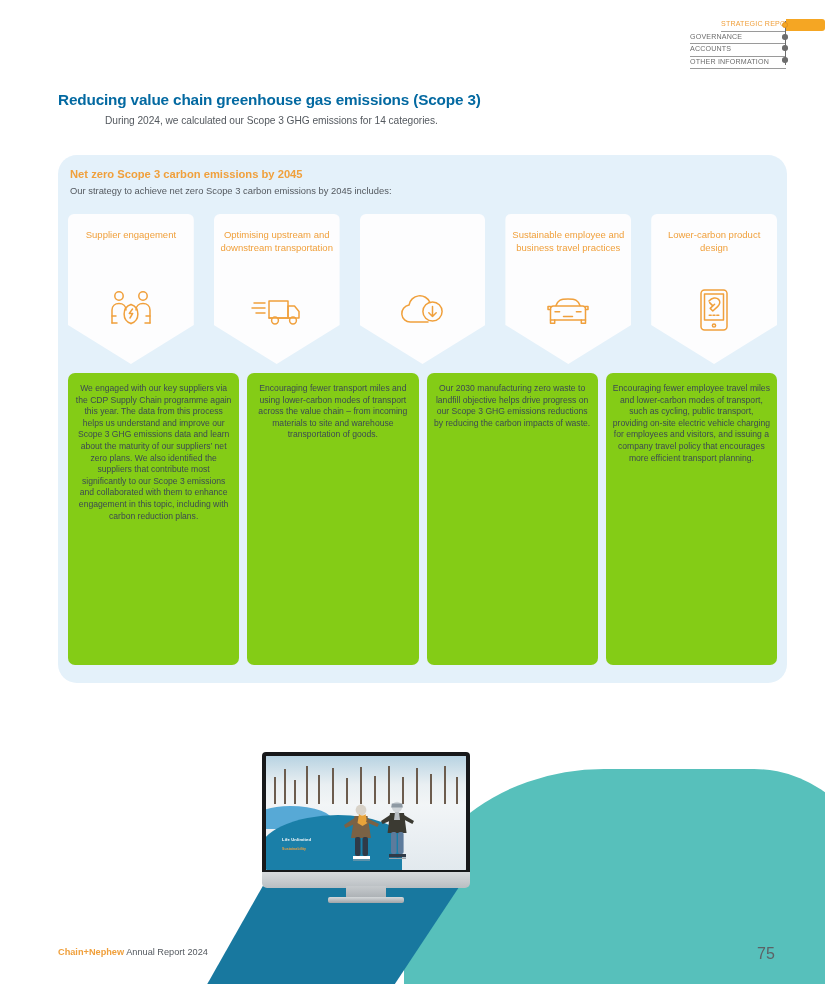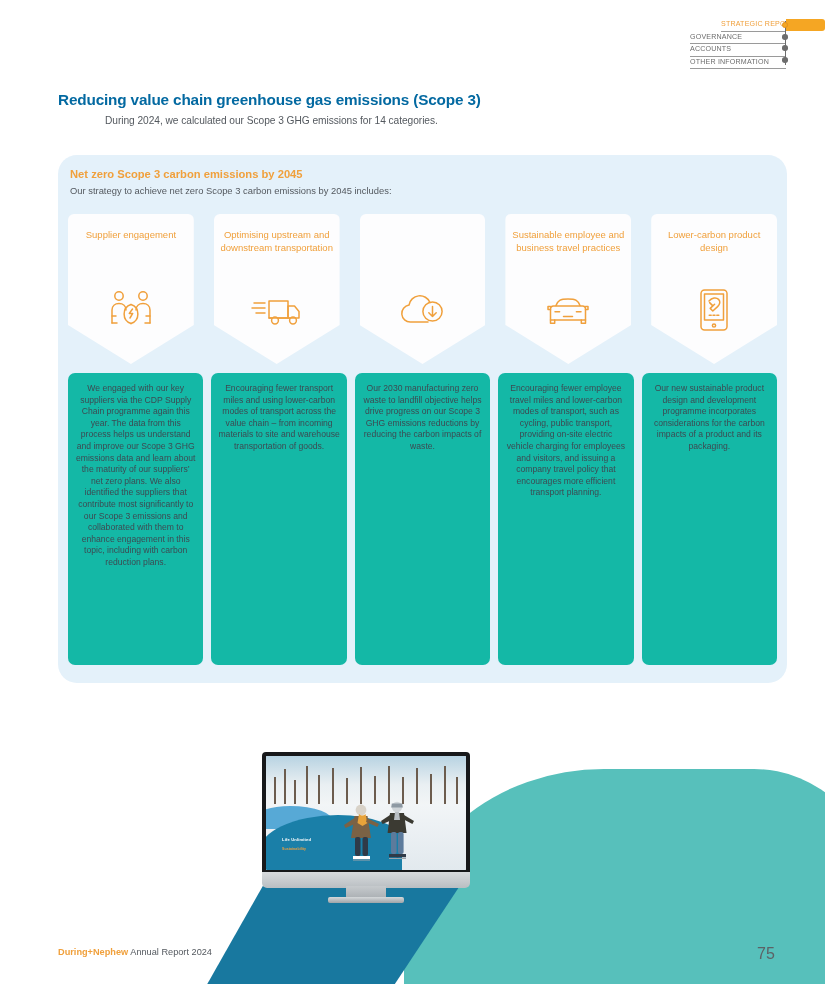--- a/index.html
+++ b/index.html
@@ -84,21 +84,21 @@
     display:flex;justify-content:center;align-items:center;height:48px;
   }
   .card-icon svg{display:block;}
 
   
   .boxes{
     position:absolute;left:10px;top:218px;width:709px;height:292px;
     display:flex;gap:8px;align-items:stretch;
   }
   .tbox{
-    flex:1 1 0;background:#14b8a6;border-radius:7px;
+    flex:1 1 0;background:#84cc16;border-radius:7px;
     padding:10px 7px 10px 7px;box-sizing:border-box;
     font-size:8.6px;line-height:11.6px;color:#3d4a52;
     text-align:center;
   }
 
   
   .tealblob{
     position:absolute;left:404px;top:769px;width:470px;height:230px;
     background:#57c0bb;
     border-radius:200px 120px 0 0 / 170px 120px 0 0;
@@ -277,21 +277,20 @@
       </div>
     </div>
 
   </div>
 
   <div class="boxes">
     <div class="tbox">We engaged with our key suppliers via the CDP Supply Chain programme again this year. The data from this process helps us understand and improve our Scope 3 GHG emissions data and learn about the maturity of our suppliers’ net zero plans. We also identified the suppliers that contribute most significantly to our Scope 3 emissions and collaborated with them to enhance engagement in this topic, including with carbon reduction plans.</div>
     <div class="tbox">Encouraging fewer transport miles and using lower-carbon modes of transport across the value chain – from incoming materials to site and warehouse transportation of goods.</div>
     <div class="tbox">Our 2030 manufacturing zero waste to landfill objective helps drive progress on our Scope 3 GHG emissions reductions by reducing the carbon impacts of waste.</div>
     <div class="tbox">Encouraging fewer employee travel miles and lower-carbon modes of transport, such as cycling, public transport, providing on-site electric vehicle charging for employees and visitors, and issuing a company travel policy that encourages more efficient transport planning.</div>
-    <div class="tbox">Our new sustainable product design and development programme incorporates considerations for the carbon impacts of a product and its packaging.</div>
   </div>
 </div>
 
 <div class="tealblob"></div>
 <div class="blueribbon"></div>
 
 <div class="monitor">
   <div class="mon-bezel">
     <div class="mon-screen">
       <div class="sky"></div>
@@ -348,14 +347,14 @@
     </div>
   </div>
   <div class="mon-chin"></div>
   <div class="mon-neck"></div>
   <div class="mon-foot"></div>
 </div>
 
 <div class="pagenum">75</div>
 
 <div class="footer">
-  <b>During+Nephew</b><span> Annual Report 2024</span>
+  <b>Chain+Nephew</b><span> Annual Report 2024</span>
 </div>
 
 </body></html>

